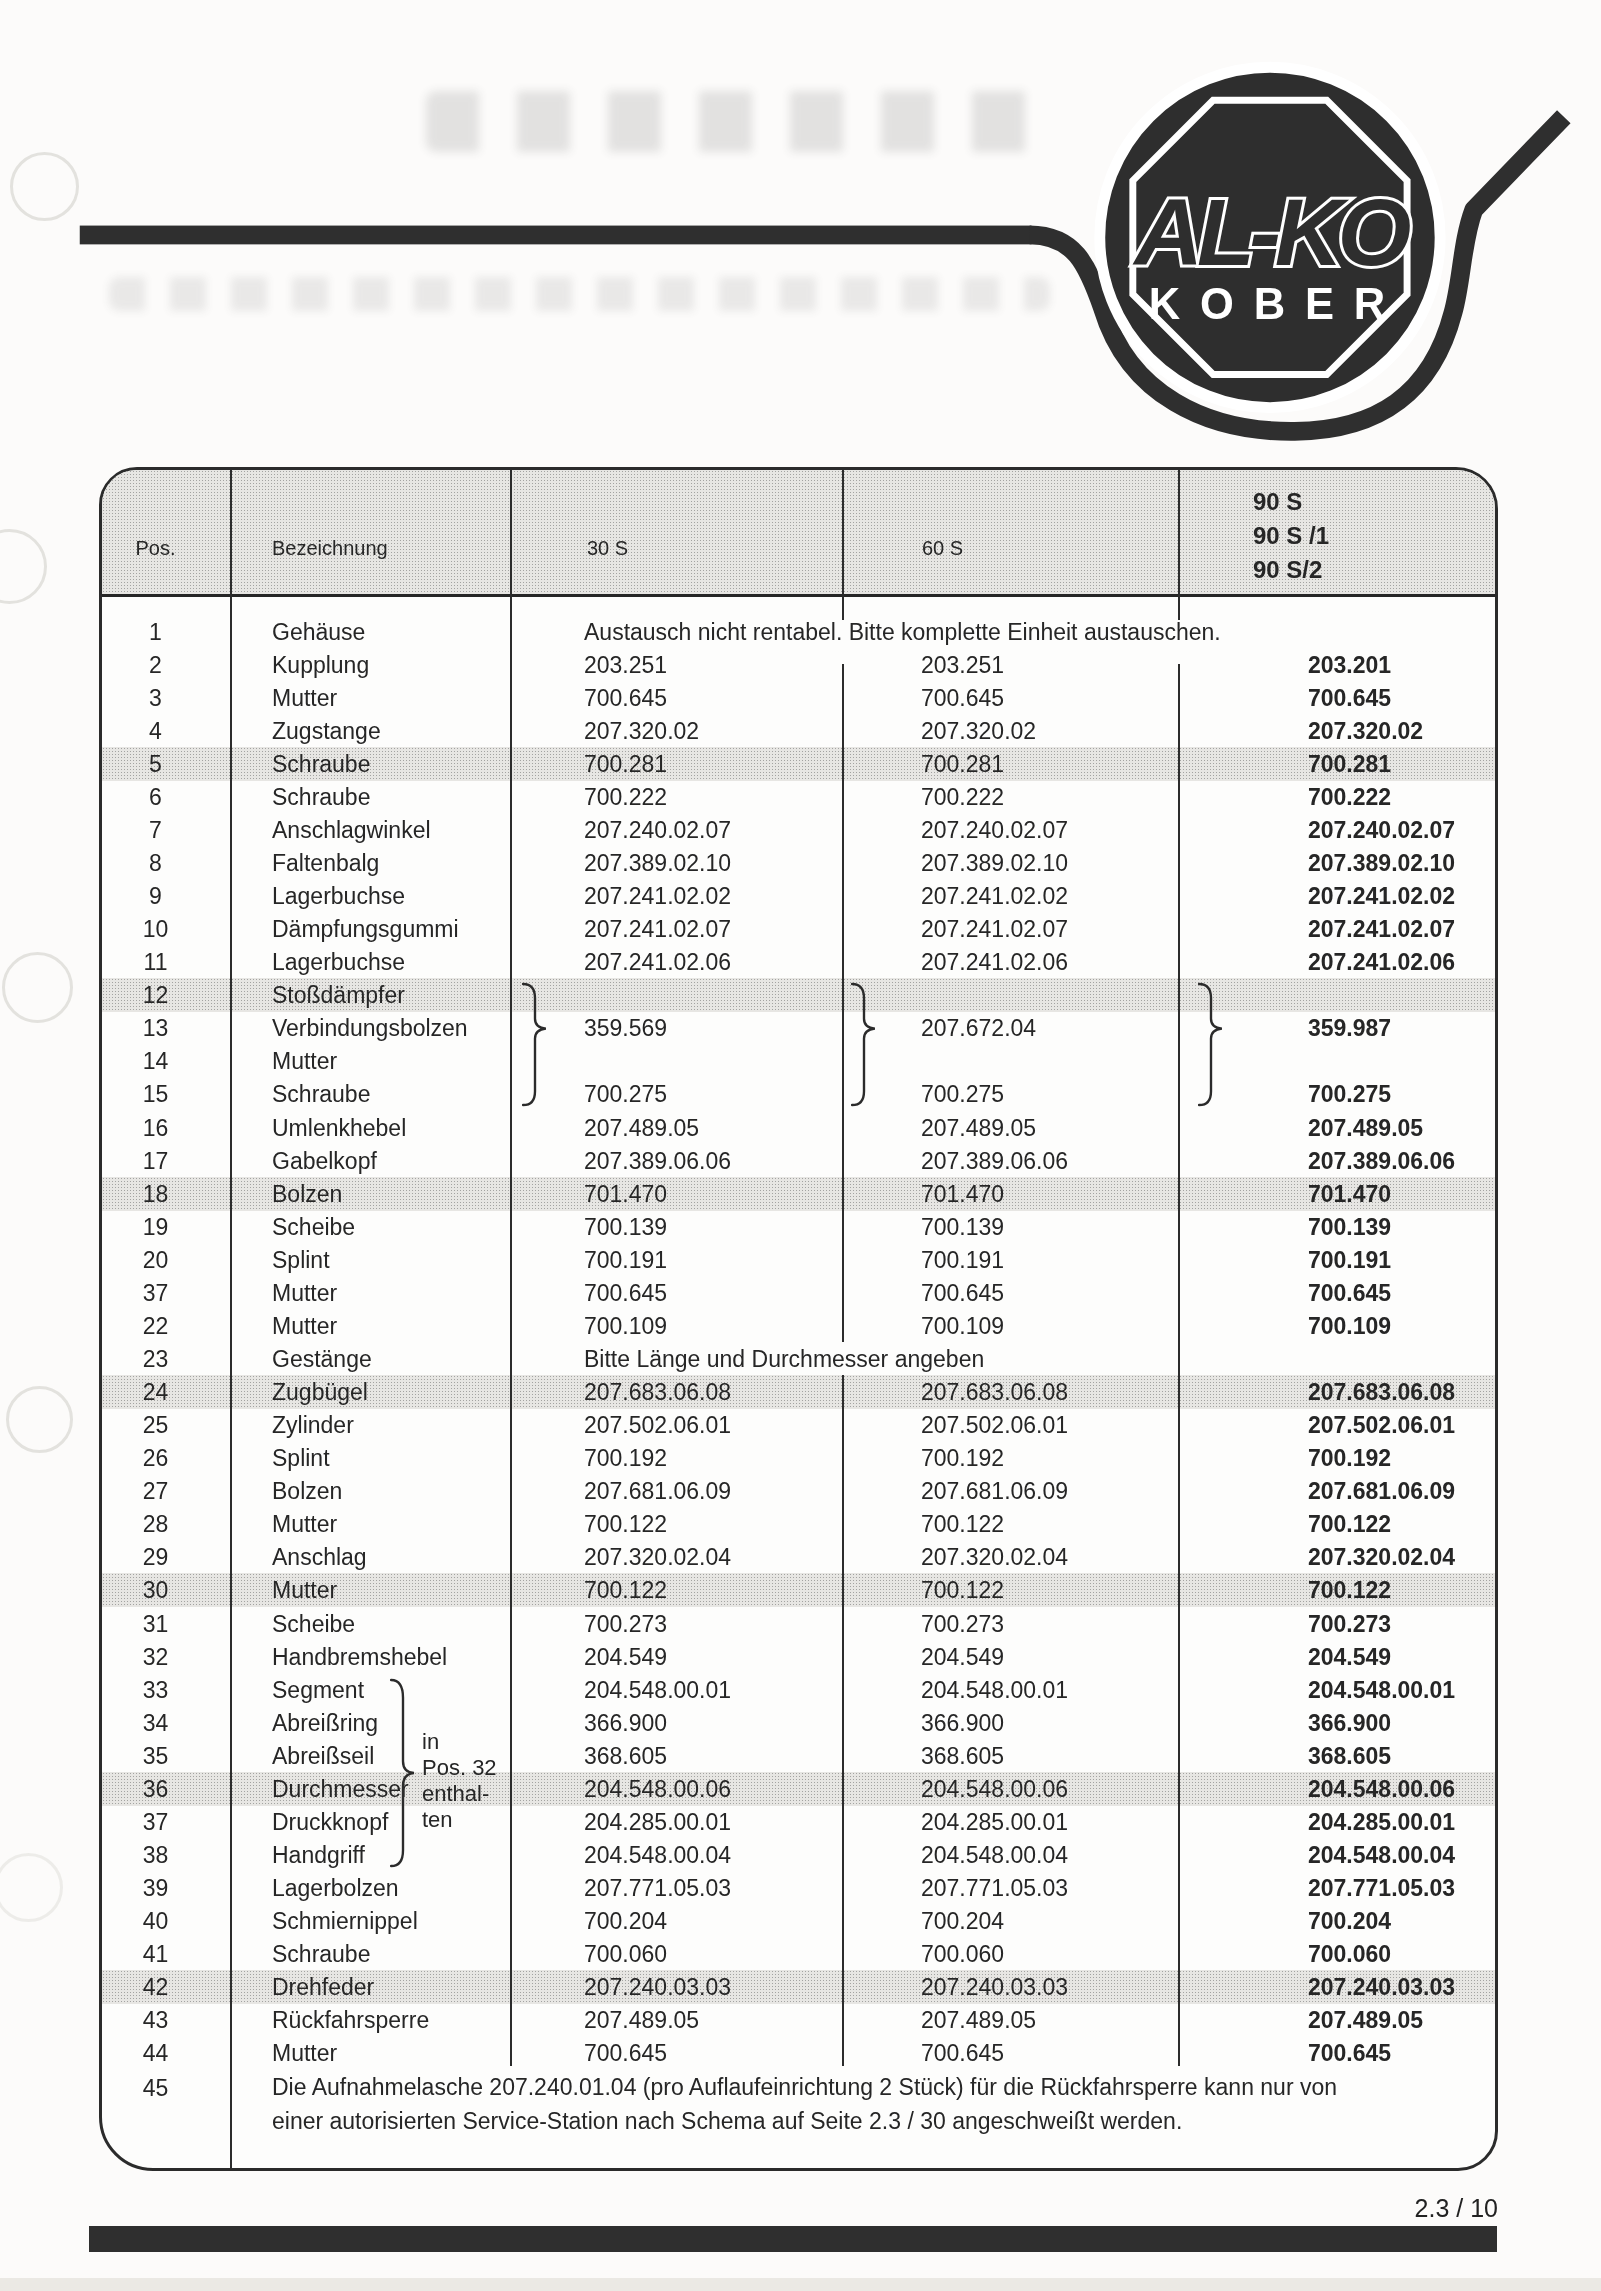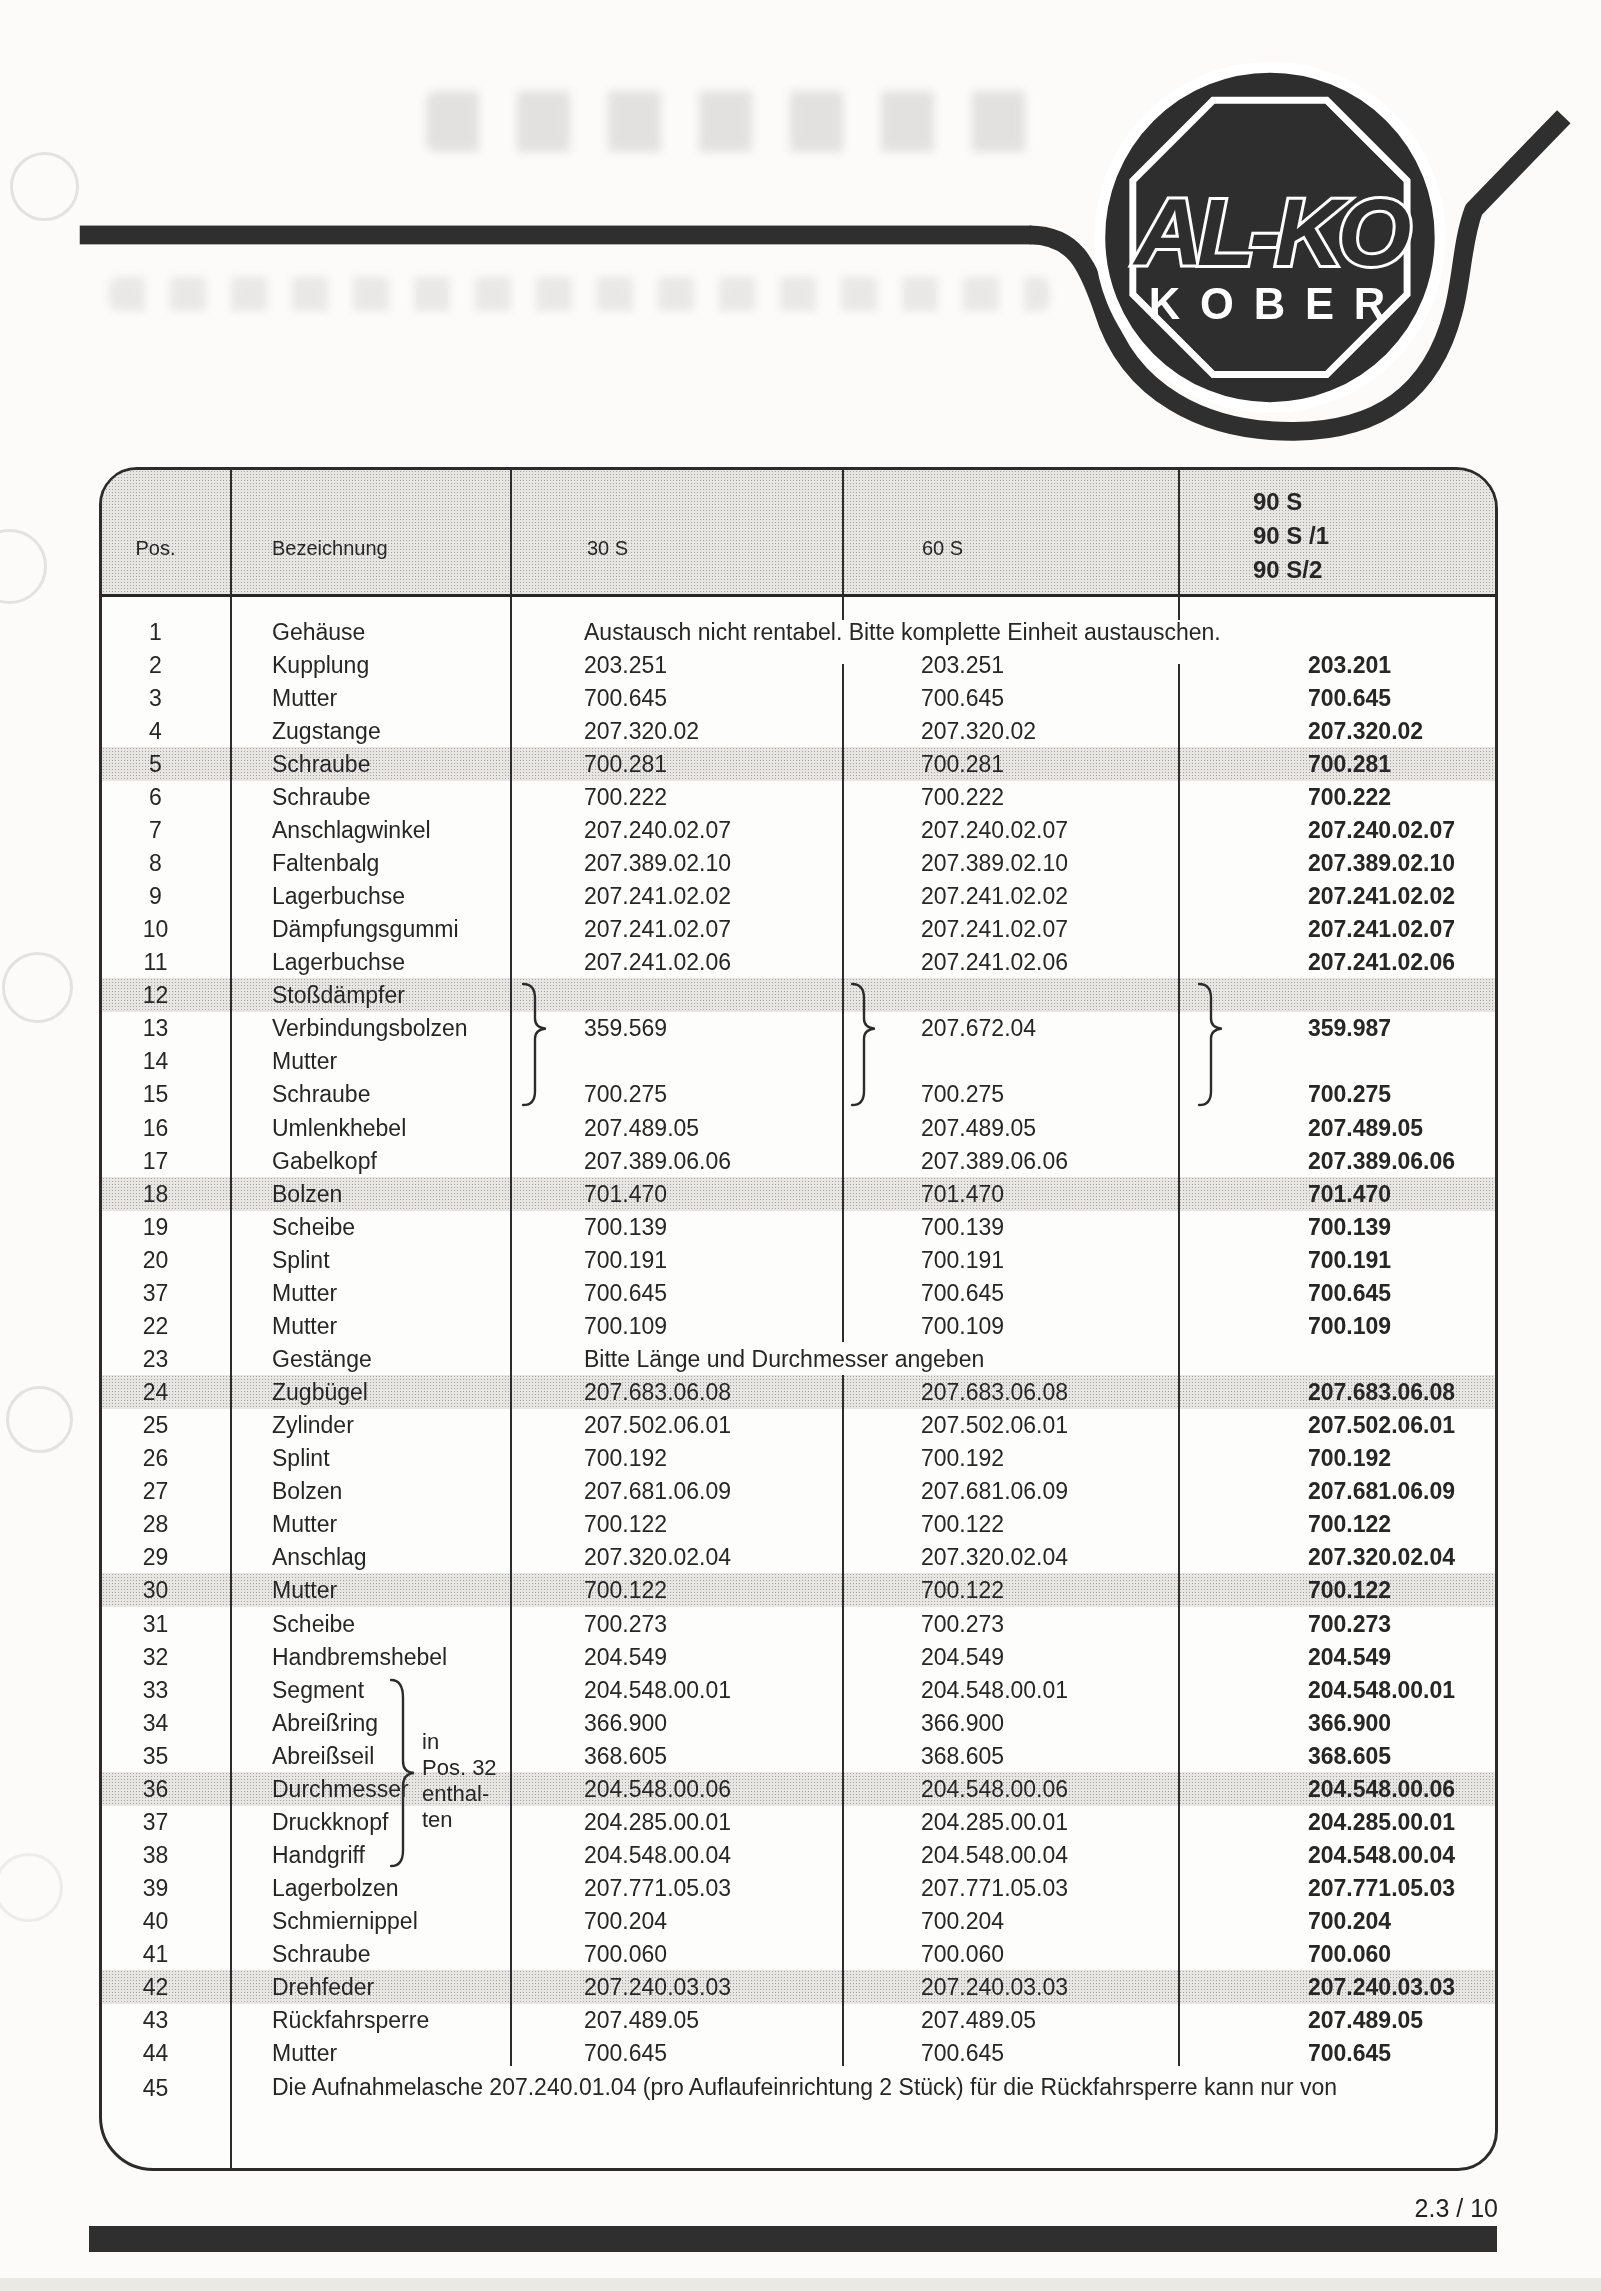--- a/index.html
+++ b/index.html
@@ -432,20 +432,21 @@
       <span>in</span>
       <span>Pos. 32</span>
       <span>enthal-</span>
       <span>ten</span>
     </div>
 
     <div class="note-row">
       <span class="note-pos">45</span>
       <div class="note-text">
         <div>Die Aufnahmelasche 207.240.01.04 (pro Auflaufeinrichtung 2 Stück) für die Rückfahrsperre kann nur von</div>
+        <div>einer autorisierten Service-Station nach Schema auf Seite 2.3 / 30 angeschweißt werden.</div>
       </div>
     </div>
   </div>
 
   <div class="pagenum">2.3 / 10</div>
   <div class="bottom-bar"></div>
   <div class="bottom-strip"></div>
 </div>
 
 

